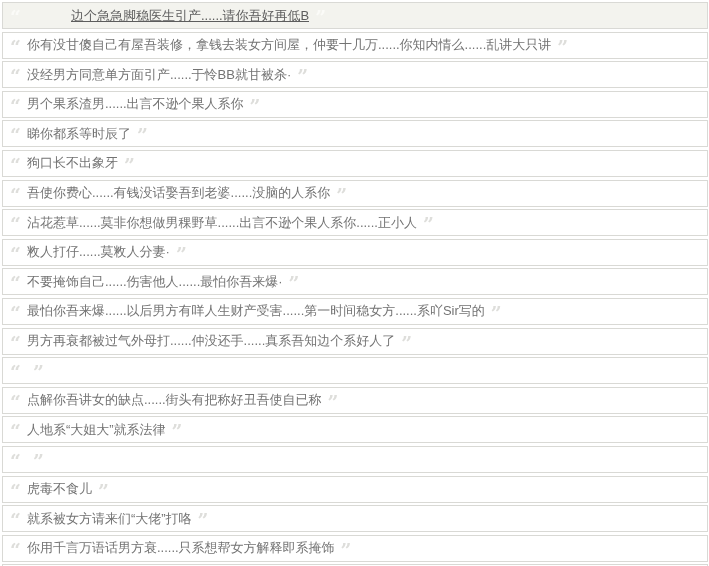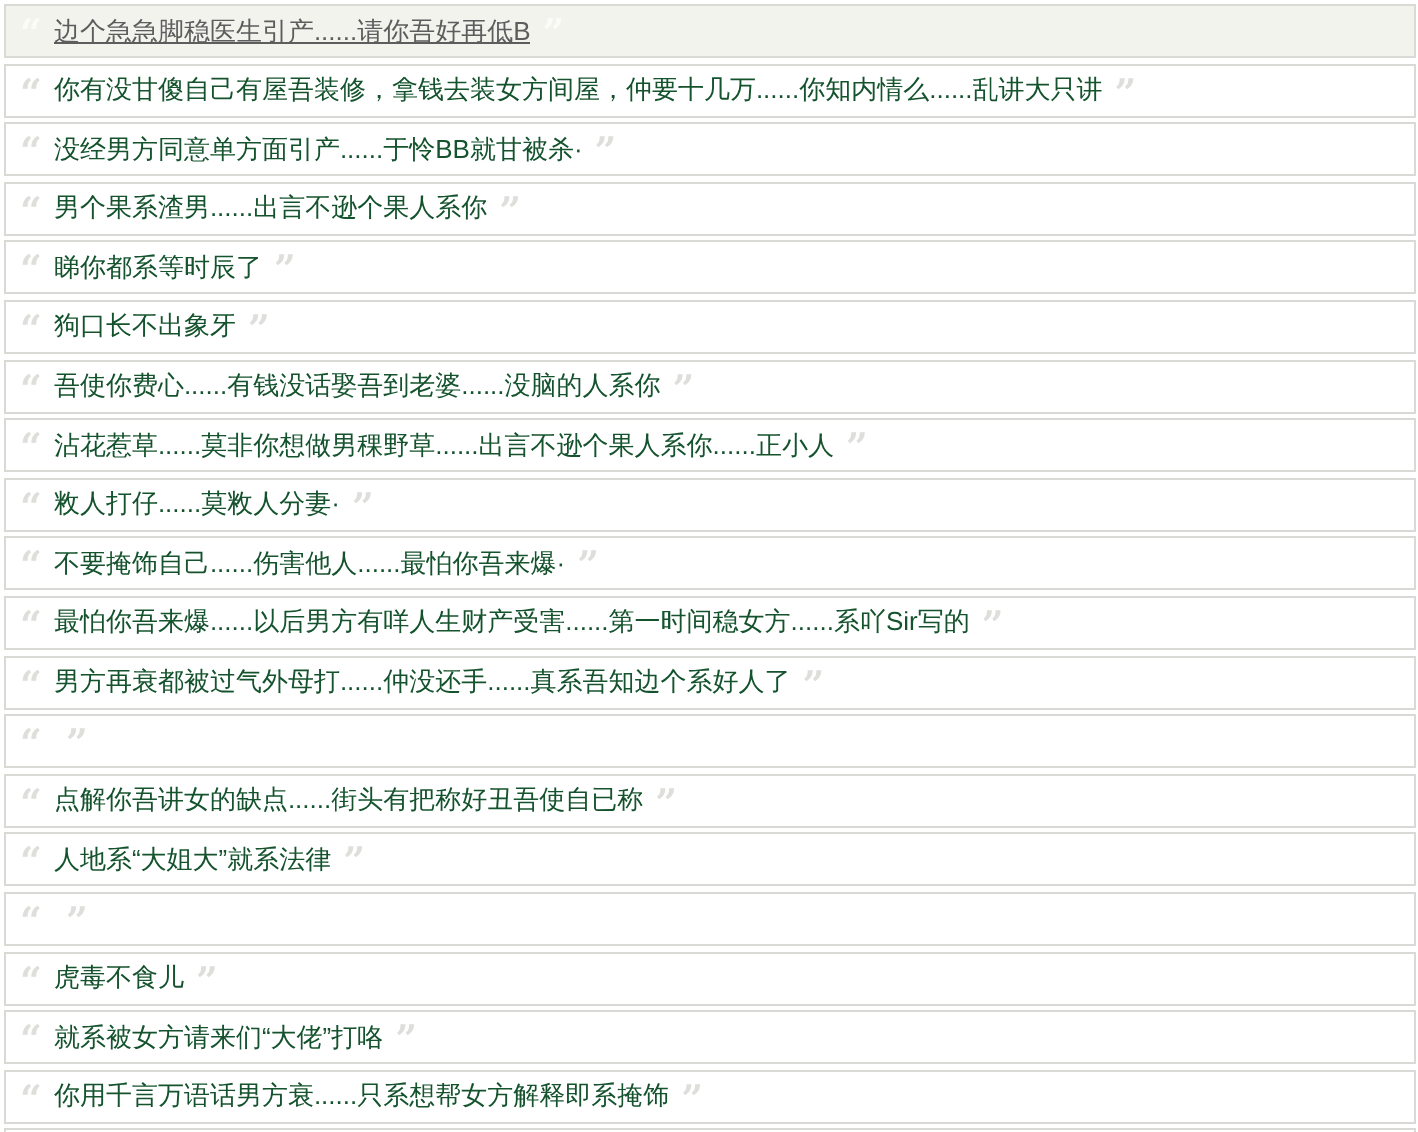--- a/index.html
+++ b/index.html
@@ -36,29 +36,30 @@
     font-size: 19px;
     line-height: 10px;
     color: #dededb;
     flex: 0 0 auto;
   }
   .q.open   { margin-right: 6px; align-self: flex-start; padding-top: 9px; }
   .q.close  { margin-left: 6px;  align-self: flex-start; padding-top: 9px; }
   .row.active .q { color: #fbfbf8; }
   .txt {
     font-size: 13px;
-    color: #14532d;
+    color: #737373;
     text-decoration: none;
     cursor: pointer;
     overflow: hidden;
     text-overflow: ellipsis;
   }
   .row.active .txt {
     color: #5d5d5d;
     text-decoration: underline;
+    margin-left: 44px;
   }
   .row.partial {
     margin-bottom: 0;
   }
 </style>
 </head>
 <body>
 
 <div class="quote-list" id="quote-list">
   <div class="row active">

